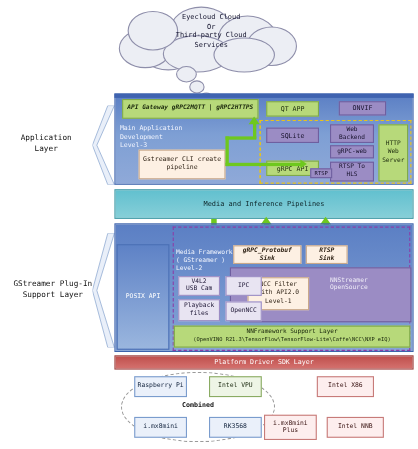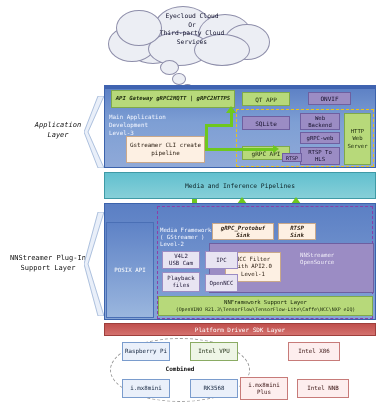--- a/index.html
+++ b/index.html
@@ -146,23 +146,23 @@
   <div class="cloud-lobe" style="left:14px;top:8px;width:44px;height:34px;"></div>
   <div id="cloud-text">Eyecloud Cloud
 Or
 Third-party Cloud
 Services</div>
 </div>
 <div class="bub" style="left:160px;top:60px;width:17px;height:13px;"></div>
 <div class="bub" style="left:172px;top:73px;width:12px;height:10px;"></div>
 <div class="bub" style="left:182px;top:84px;width:9px;height:7px;"></div>
 
-<div class="abs layer-label" style="left:16px;top:120px;width:84px;white-space:pre-line;font-style:italic;">Application
+<div class="abs layer-label" style="left:0;top:120px;width:84px;white-space:pre-line;">Application
 Layer</div>
-<div class="abs layer-label" style="left:2px;top:253px;width:92px;white-space:pre-line;">NNStreamer Plug-In
+<div class="abs layer-label" style="left:2px;top:253px;width:92px;white-space:pre-line;">GStreamer Plug-In
 Support Layer</div>
 
 <svg class="abs" style="left:84px;top:96px;width:22px;height:72px;">
   <polygon points="20,0 4,36 20,72 14,72 0,36 14,0" fill="#e9eff9" stroke="#9bb3d6" stroke-width="0.8"></polygon>
 </svg>
 <svg class="abs" style="left:84px;top:212px;width:22px;height:104px;">
   <polygon points="20,0 4,52 20,104 14,104 0,52 14,0" fill="#e9eff9" stroke="#9bb3d6" stroke-width="0.8"></polygon>
 </svg>
 
 <div class="abs" id="app-layer"></div>

